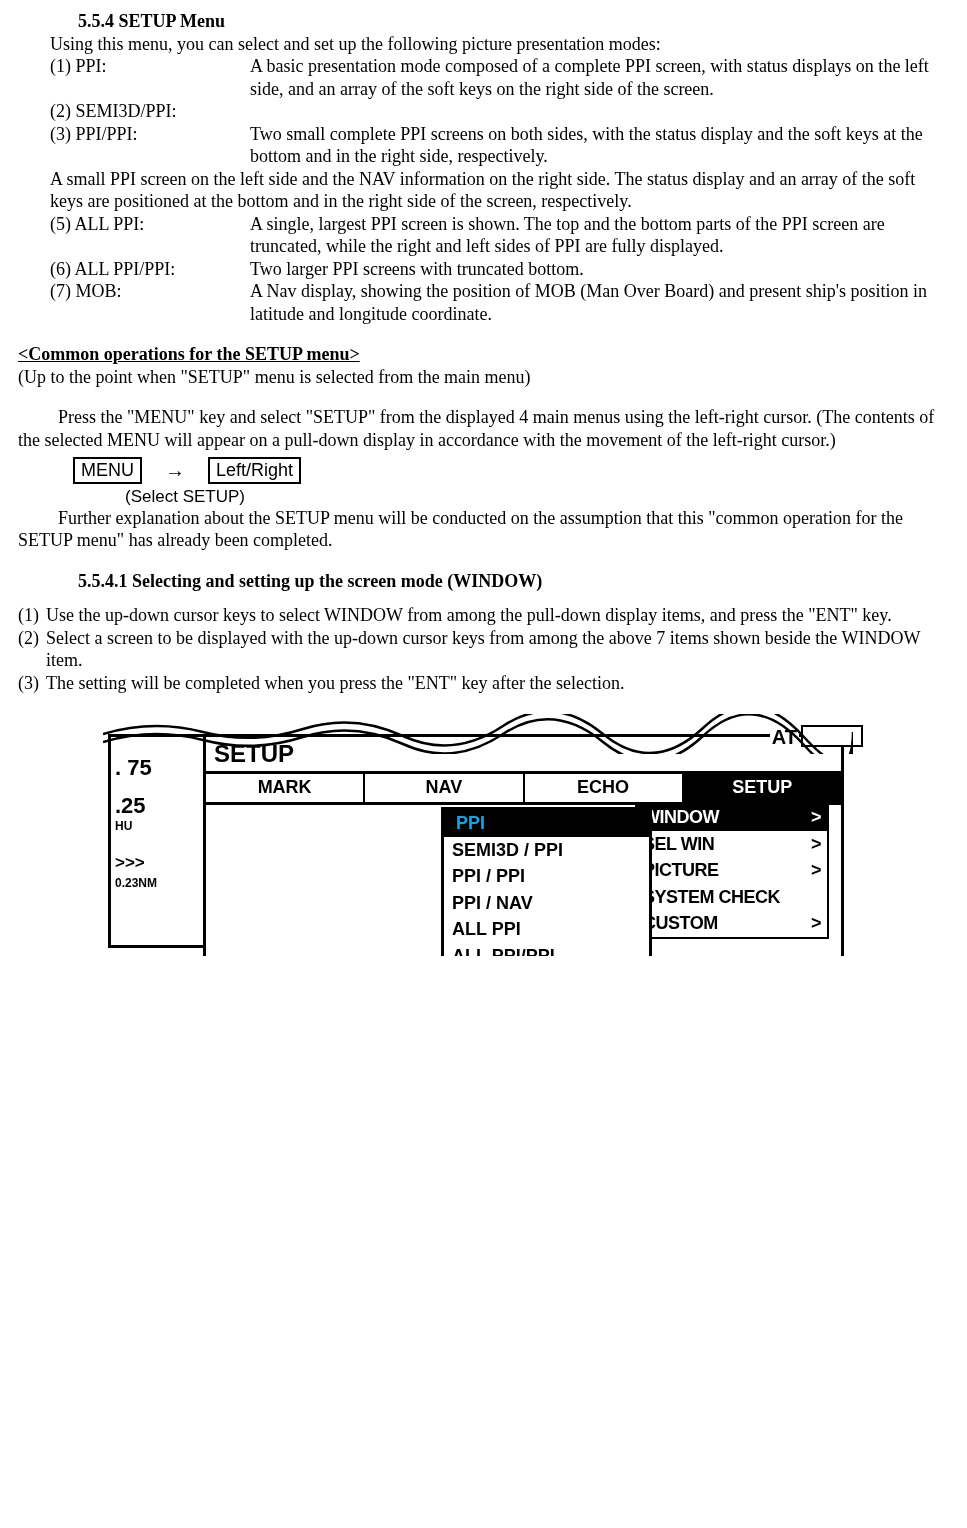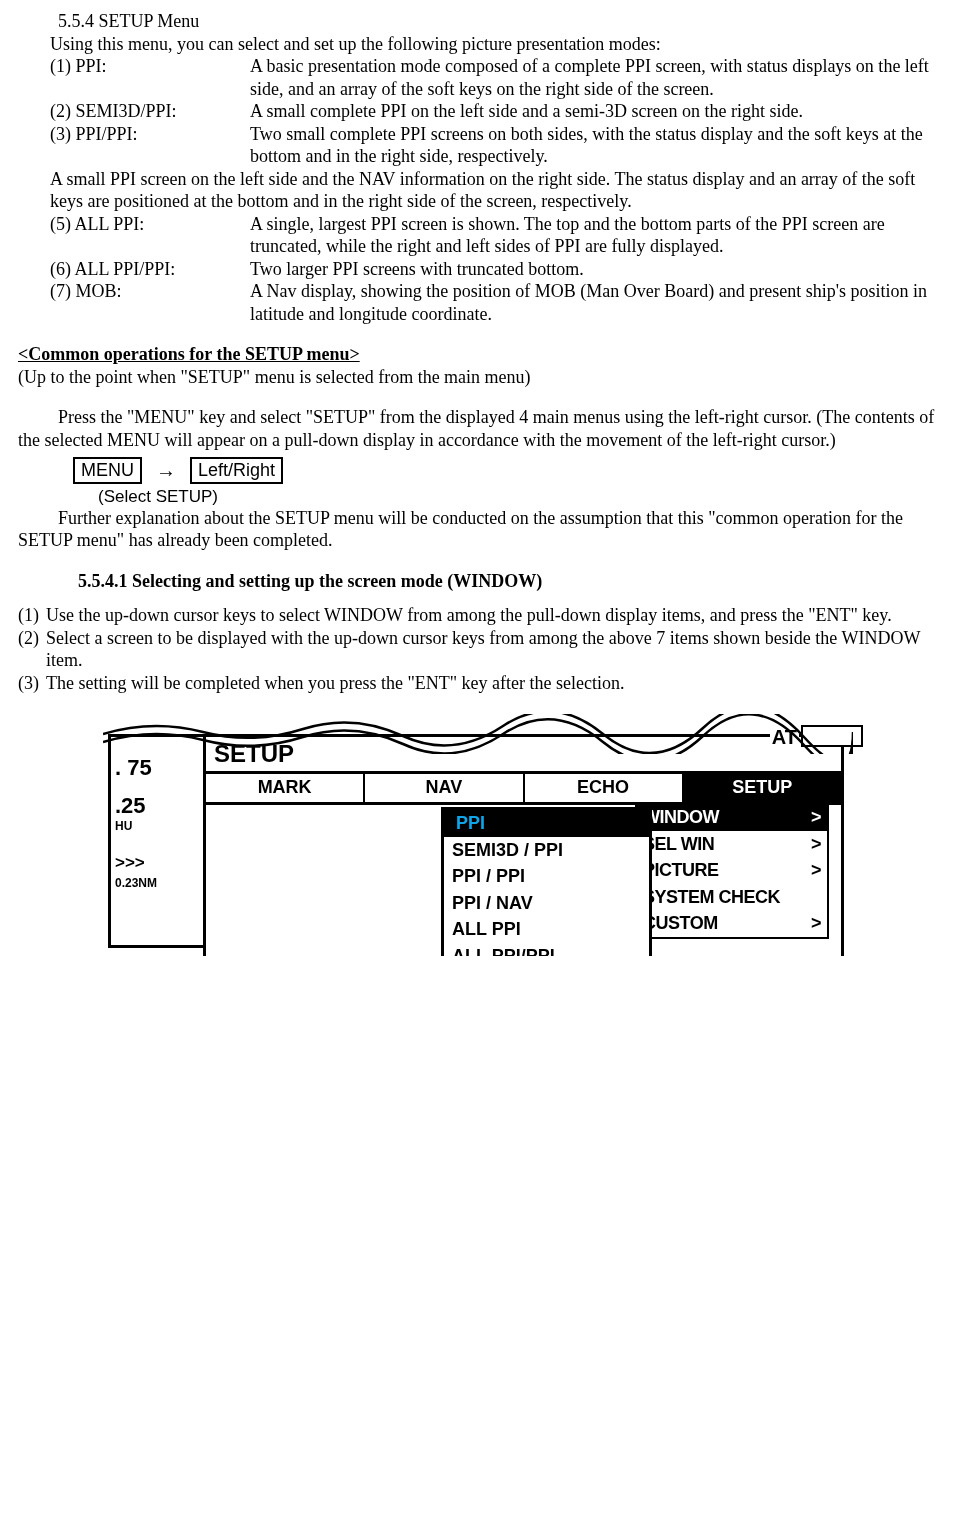--- a/index.html
+++ b/index.html
@@ -4,32 +4,32 @@
 <style>
   body {
     font-family: "Times New Roman", serif;
     font-size: 18px;
     line-height: 1.25;
     margin: 0;
     padding: 10px 18px 40px 18px;
     width: 931px;
     color: #000;
   }
-  .h-sec { font-weight: normal; margin-left: 40px; }
+  .h-sec { font-weight: bold; margin-left: 60px; }
   .intro { margin-left: 32px; }
   .deflist { margin-left: 32px; }
   .defrow { display: flex; }
   .defterm { width: 200px; flex-shrink:0; }
   .defdesc { flex: 1; }
   .common-h { font-weight: bold; margin-top: 18px; text-decoration: underline; }
   .indent1 { margin-left: 40px; }
-  .key-seq { margin-left: 55px; display:flex; align-items:center; gap: 14px; font-family: Arial, sans-serif; font-size:18px; margin-top:6px; margin-bottom:2px;}
+  .key-seq { margin-left: 55px; display:flex; align-items:center; gap: 23px; font-family: Arial, sans-serif; font-size:18px; margin-top:6px; margin-bottom:2px;}
   .key-box { border:2px solid #000; padding: 0px 6px; }
   .arrow { font-size: 20px; }
-  .select-setup { margin-left: 80px; font-family: Arial, sans-serif; font-size:17px; }
+  .select-setup { margin-left: 107px; font-family: Arial, sans-serif; font-size:17px; }
   .sub-h { font-weight: bold; margin-left: 60px; margin-top:18px; margin-bottom:12px; }
   .steps { margin-top:4px; }
   .step { display:flex; }
   .step-num { width:28px; flex-shrink:0; }
   .step-txt { flex:1; }
 
   
   .diagram { margin-top: 40px; margin-left: 90px; width: 740px; position: relative; font-family: Arial, sans-serif; }
   .left-panel { position:absolute; left:0; top:0; width:95px; border:3px solid #000; border-right:none; height:200px; padding:4px 4px; background:#fff;}
   .left-panel .big { font-size:22px; font-weight:bold; line-height:1.05;margin-top:15px; }
@@ -62,21 +62,20 @@
 </div>
 <div class="intro">Using this menu, you can select and set up the following picture presentation modes:</div>
 
 <div class="deflist">
   <div class="defrow">
       <div class="defterm">(1) PPI:</div>
       <div class="defdesc">A basic presentation mode composed of a complete PPI screen, with status displays on the left side, and an array of the soft keys on the right side of the screen.</div>
     </div>
   <div class="defrow">
       <div class="defterm">(2) SEMI3D/PPI:</div>
-      <div class="defdesc">A small complete PPI on the left side and a semi-3D screen on the right side.</div>
     </div>
   <div class="defrow">
       <div class="defterm">(3) PPI/PPI:</div>
       <div class="defdesc">Two small complete PPI screens on both sides, with the status display and the soft keys at the bottom and in the right side, respectively.</div>
     </div>
   <div class="defrow">
       <div class="defdesc">A small PPI screen on the left side and the NAV information on the right side. The status display and an array of the soft keys are positioned at the bottom and in the right side of the screen, respectively.</div>
     </div>
   <div class="defrow">
       <div class="defterm">(5) ALL PPI:</div>

